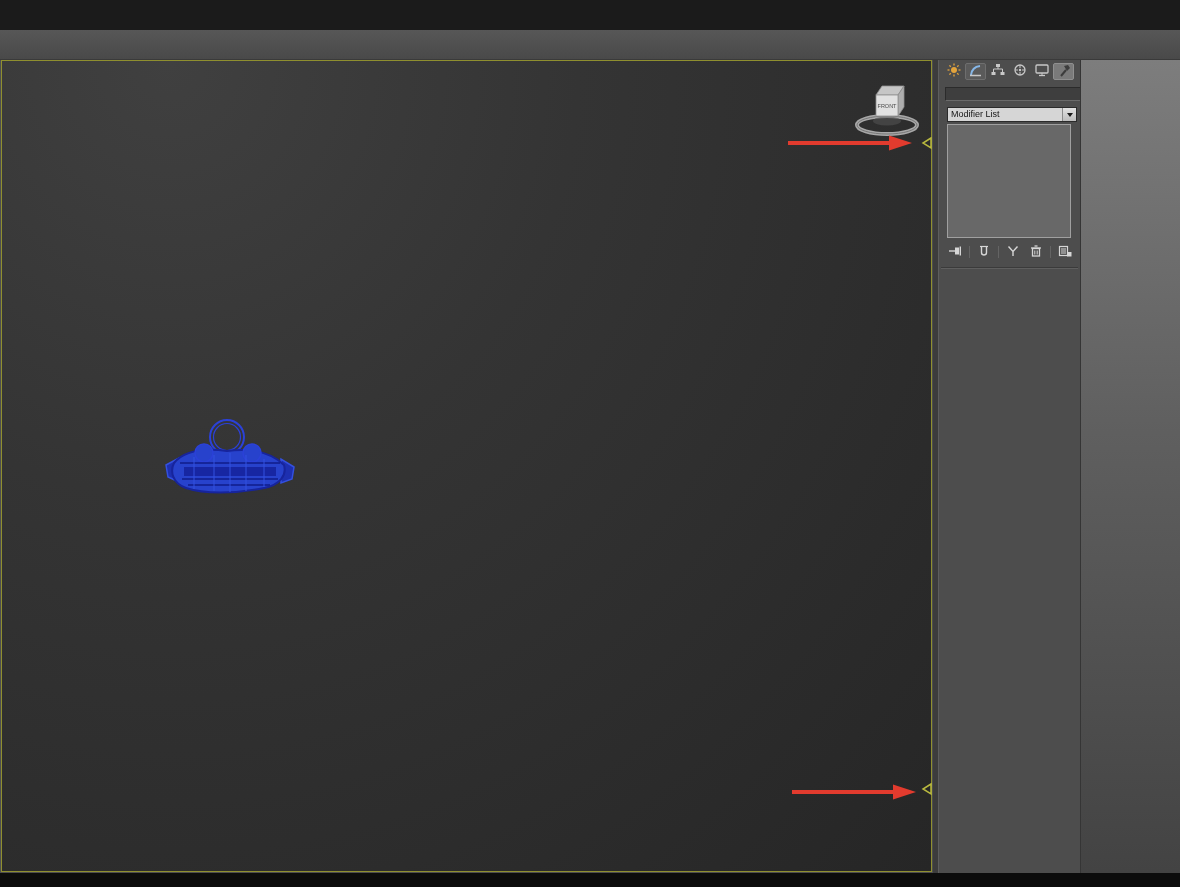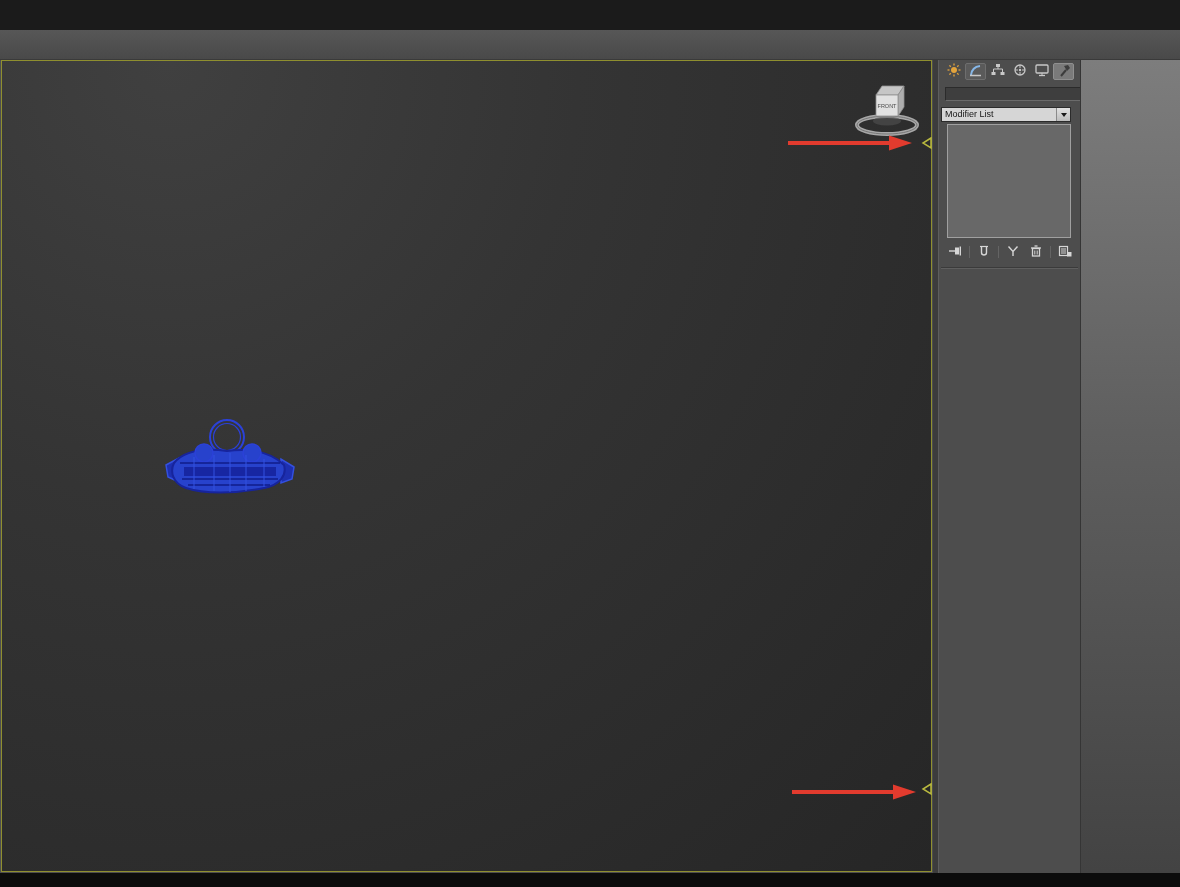--- a/index.html
+++ b/index.html
@@ -49,21 +49,21 @@
   .cp-tab.tile { background:#7a7a7a; border:1px solid #8f8f8f; border-radius:2px; }
   .cp-name-row { position:absolute; left:6px; top:27px; width:130px; height:14px; display:flex; gap:2px; }
   .cp-name {
     flex:1; height:14px; background:#3e3e3e;
     border:1px solid #2b2b2b; border-bottom-color:#6b6b6b;
     color:#dddddd; font-size:10px; padding:0 2px;
     font-family:"Liberation Sans", sans-serif;
   }
   .color-swatch { width:14px; height:14px; background:#ffffff; border:1px solid #1f1f1f; cursor:pointer; }
   .cp-dropdown {
-    position:absolute; left:2px; top:47px; width:130px; height:15px;
+    position:absolute; left:8px; top:47px; width:130px; height:15px;
     background:#d6d6d6; border:1px solid #2b2b2b;
     display:flex; align-items:center; cursor:pointer;
   }
   .cp-dropdown .dd-label { flex:1; font-size:9px; color:#151515; padding-left:3px; line-height:13px; }
   .dd-btn {
     width:14px; height:13px; background:linear-gradient(#e2e2e2,#bdbdbd);
     border-left:1px solid #8a8a8a; display:flex; align-items:center; justify-content:center;
   }
   .dd-caret { width:0; height:0; border-left:3px solid transparent; border-right:3px solid transparent; border-top:4px solid #1a1a1a; }
   .cp-stack {

